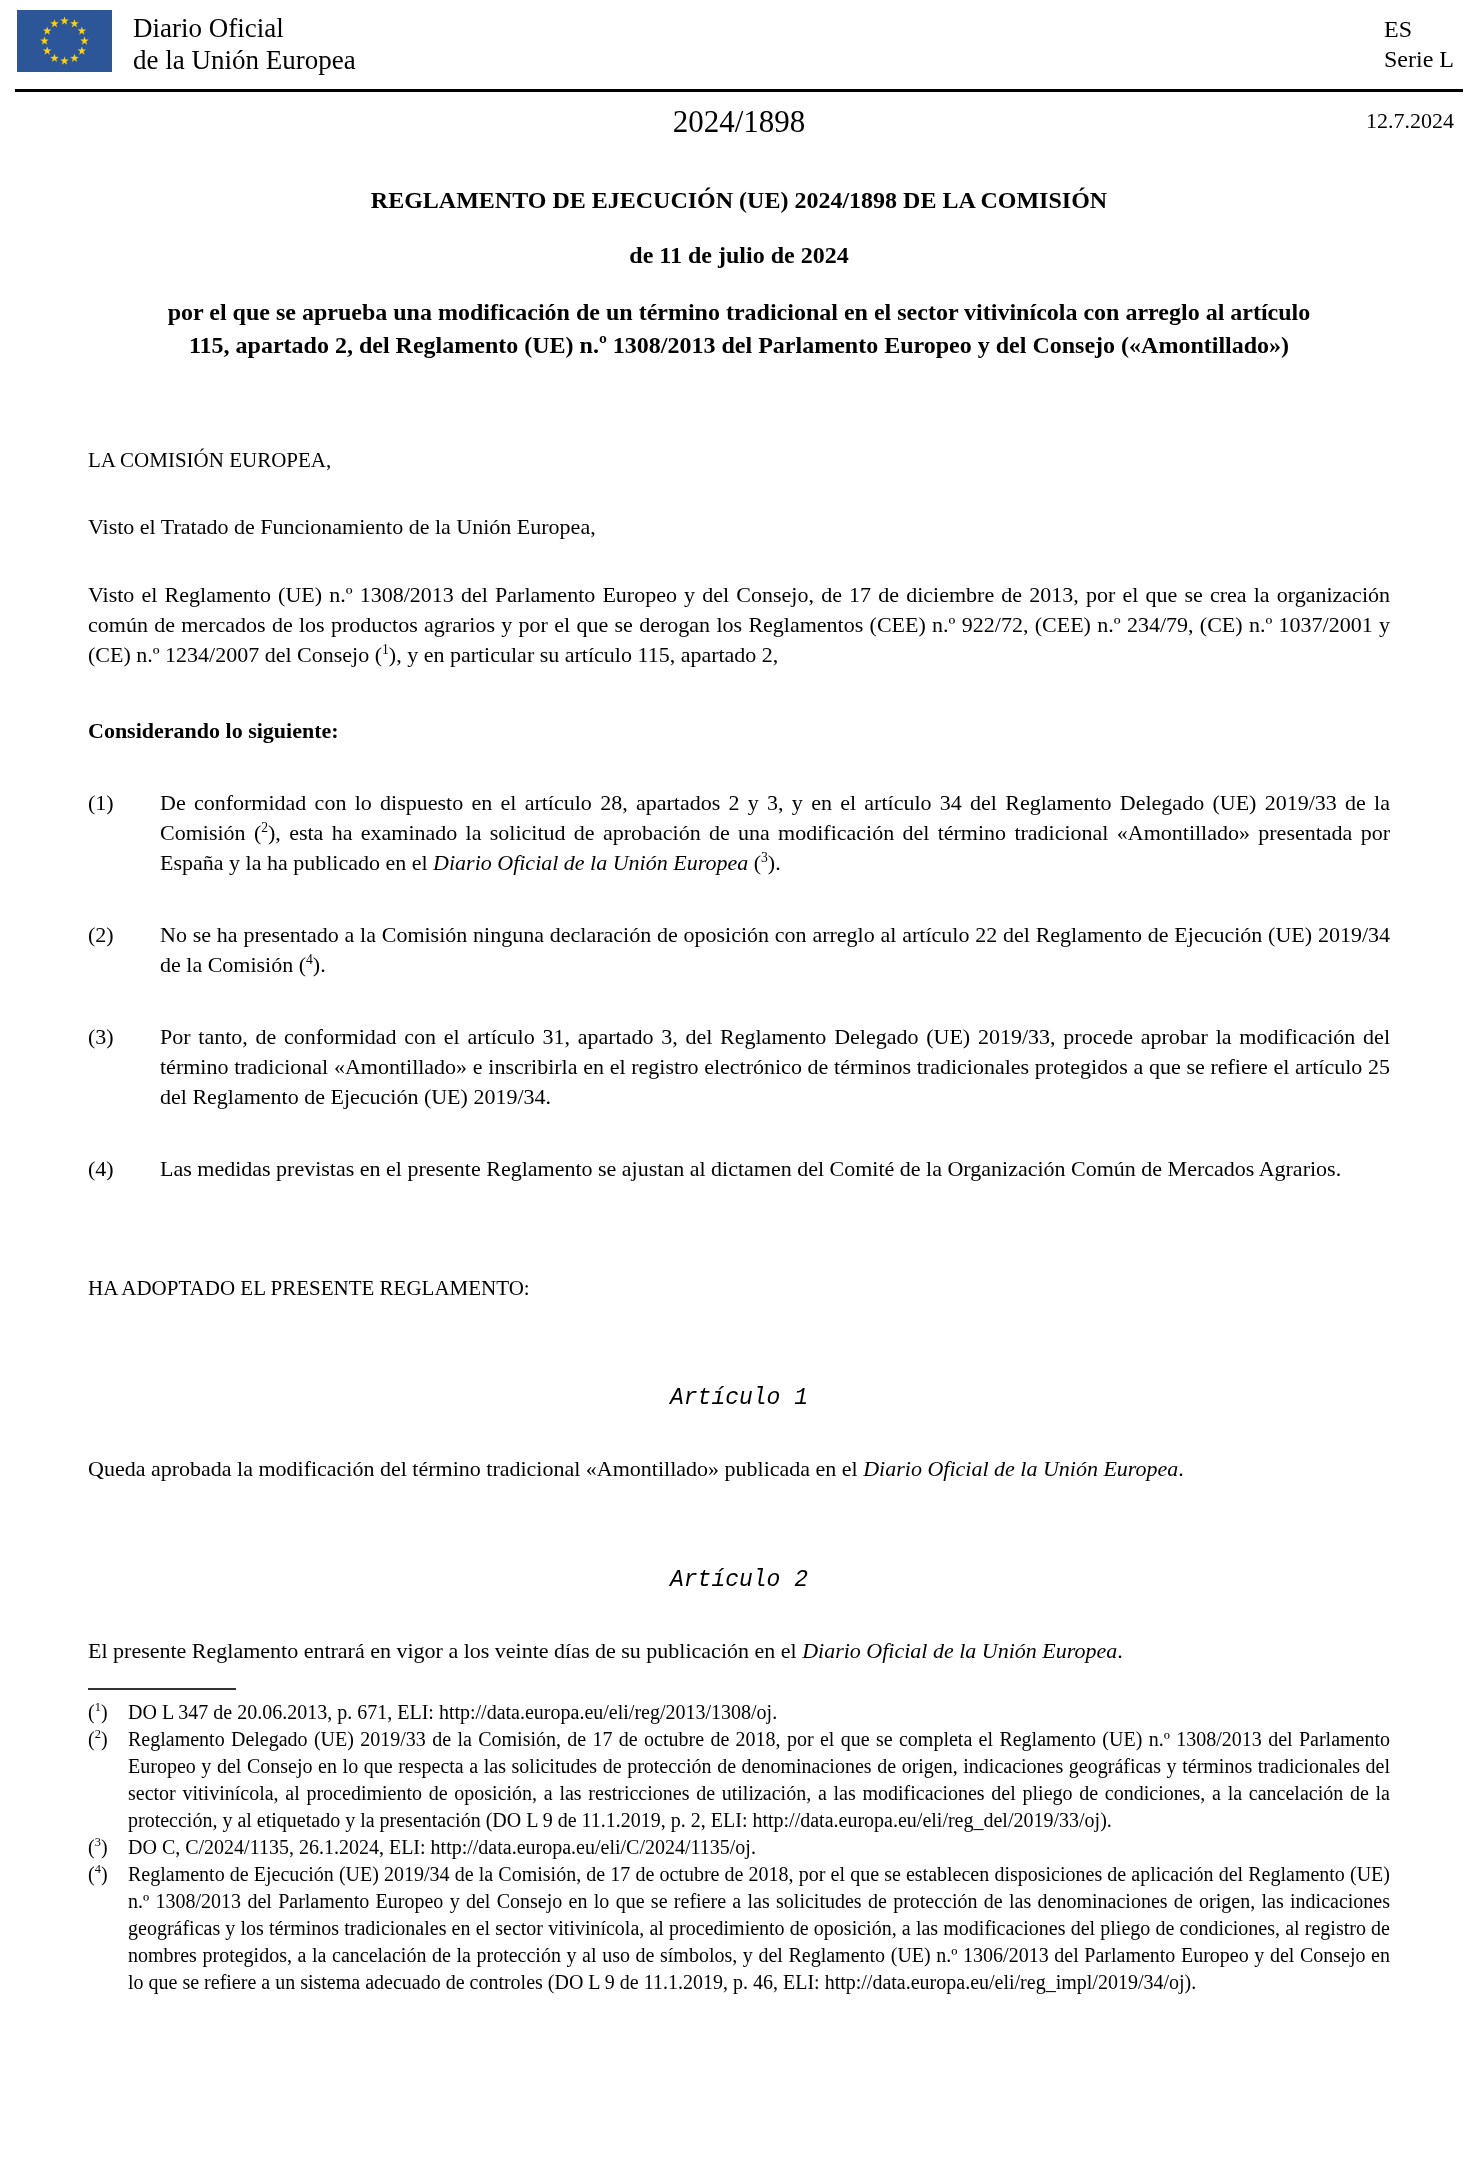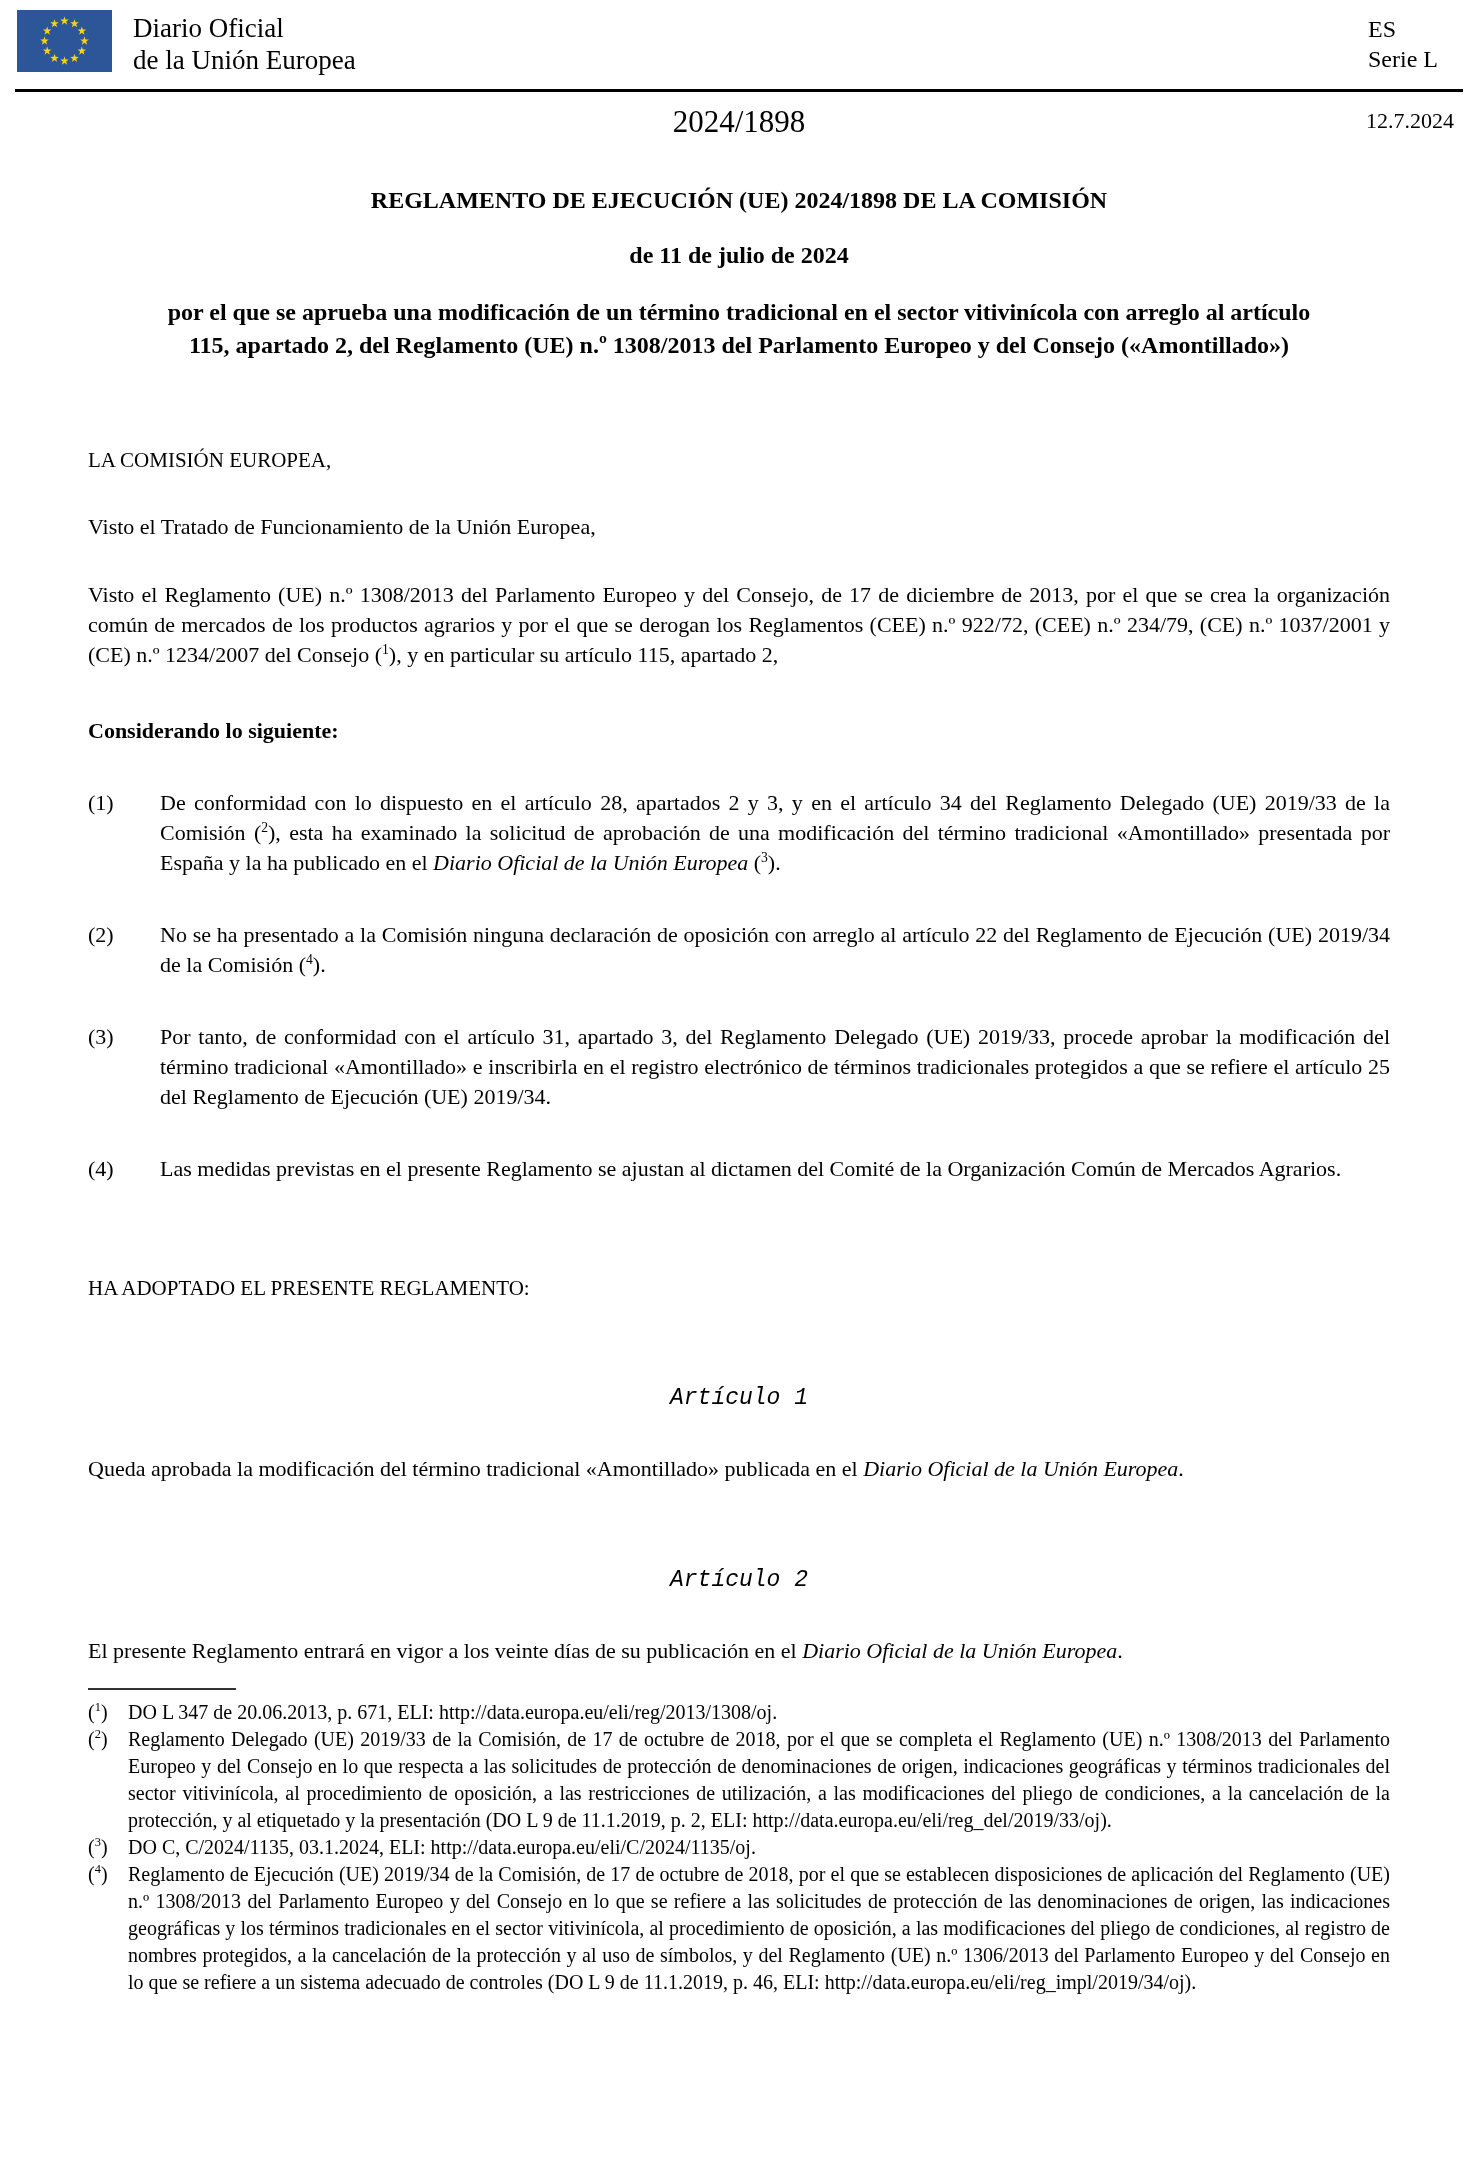--- a/index.html
+++ b/index.html
@@ -7,21 +7,21 @@
     width:1478px; height:2162px;
     color:#000;
     font-family:"Liberation Serif", "DejaVu Serif", serif;
     -webkit-font-smoothing:antialiased;
   }
   .page { position:relative; width:1478px; height:2162px; overflow:hidden; background:#fff; }
 
   
   .header-row {
     display:flex; justify-content:space-between; align-items:flex-start;
-    padding:10px 40px 0 17px;
+    padding:10px 24px 0 17px;
   }
   .header-left { display:flex; align-items:flex-start; }
   .flag { width:95px; height:62px; display:block; }
   .journal-name {
     margin-left:21px; font-size:27px; line-height:32px; padding-top:2px;
   }
   .header-meta { font-size:24px; line-height:30px; padding-top:4px; }
   .header-rule { border:none; border-top:3px solid #000; margin:13px 15px 0 15px; }
 
   
@@ -158,21 +158,21 @@
       <div class="footnote">
         <div class="fn-marker"><span>(</span><sup>1</sup><span>)</span></div>
         <div class="fn-text">DO L 347 de 20.06.2013, p. 671, ELI: http://data.europa.eu/eli/reg/2013/1308/oj.</div>
       </div>
       <div class="footnote">
         <div class="fn-marker"><span>(</span><sup>2</sup><span>)</span></div>
         <div class="fn-text">Reglamento Delegado (UE) 2019/33 de la Comisión, de 17 de octubre de 2018, por el que se completa el Reglamento (UE) n.º 1308/2013 del Parlamento Europeo y del Consejo en lo que respecta a las solicitudes de protección de denominaciones de origen, indicaciones geográficas y términos tradicionales del sector vitivinícola, al procedimiento de oposición, a las restricciones de utilización, a las modificaciones del pliego de condiciones, a la cancelación de la protección, y al etiquetado y la presentación (DO L 9 de 11.1.2019, p. 2, ELI: http://data.europa.eu/eli/reg_del/2019/33/oj).</div>
       </div>
       <div class="footnote">
         <div class="fn-marker"><span>(</span><sup>3</sup><span>)</span></div>
-        <div class="fn-text">DO C, C/2024/1135, 03.1.2024, ELI: http://data.europa.eu/eli/C/2024/1135/oj.</div>
+        <div class="fn-text">DO C, C/2024/1135, 26.1.2024, ELI: http://data.europa.eu/eli/C/2024/1135/oj.</div>
       </div>
       <div class="footnote">
         <div class="fn-marker"><span>(</span><sup>4</sup><span>)</span></div>
         <div class="fn-text">Reglamento de Ejecución (UE) 2019/34 de la Comisión, de 17 de octubre de 2018, por el que se establecen disposiciones de aplicación del Reglamento (UE) n.º 1308/2013 del Parlamento Europeo y del Consejo en lo que se refiere a las solicitudes de protección de las denominaciones de origen, las indicaciones geográficas y los términos tradicionales en el sector vitivinícola, al procedimiento de oposición, a las modificaciones del pliego de condiciones, al registro de nombres protegidos, a la cancelación de la protección y al uso de símbolos, y del Reglamento (UE) n.º 1306/2013 del Parlamento Europeo y del Consejo en lo que se refiere a un sistema adecuado de controles (DO L 9 de 11.1.2019, p. 46, ELI: http://data.europa.eu/eli/reg_impl/2019/34/oj).</div>
       </div>
     </div>
 
   </div>
 </div>
 

